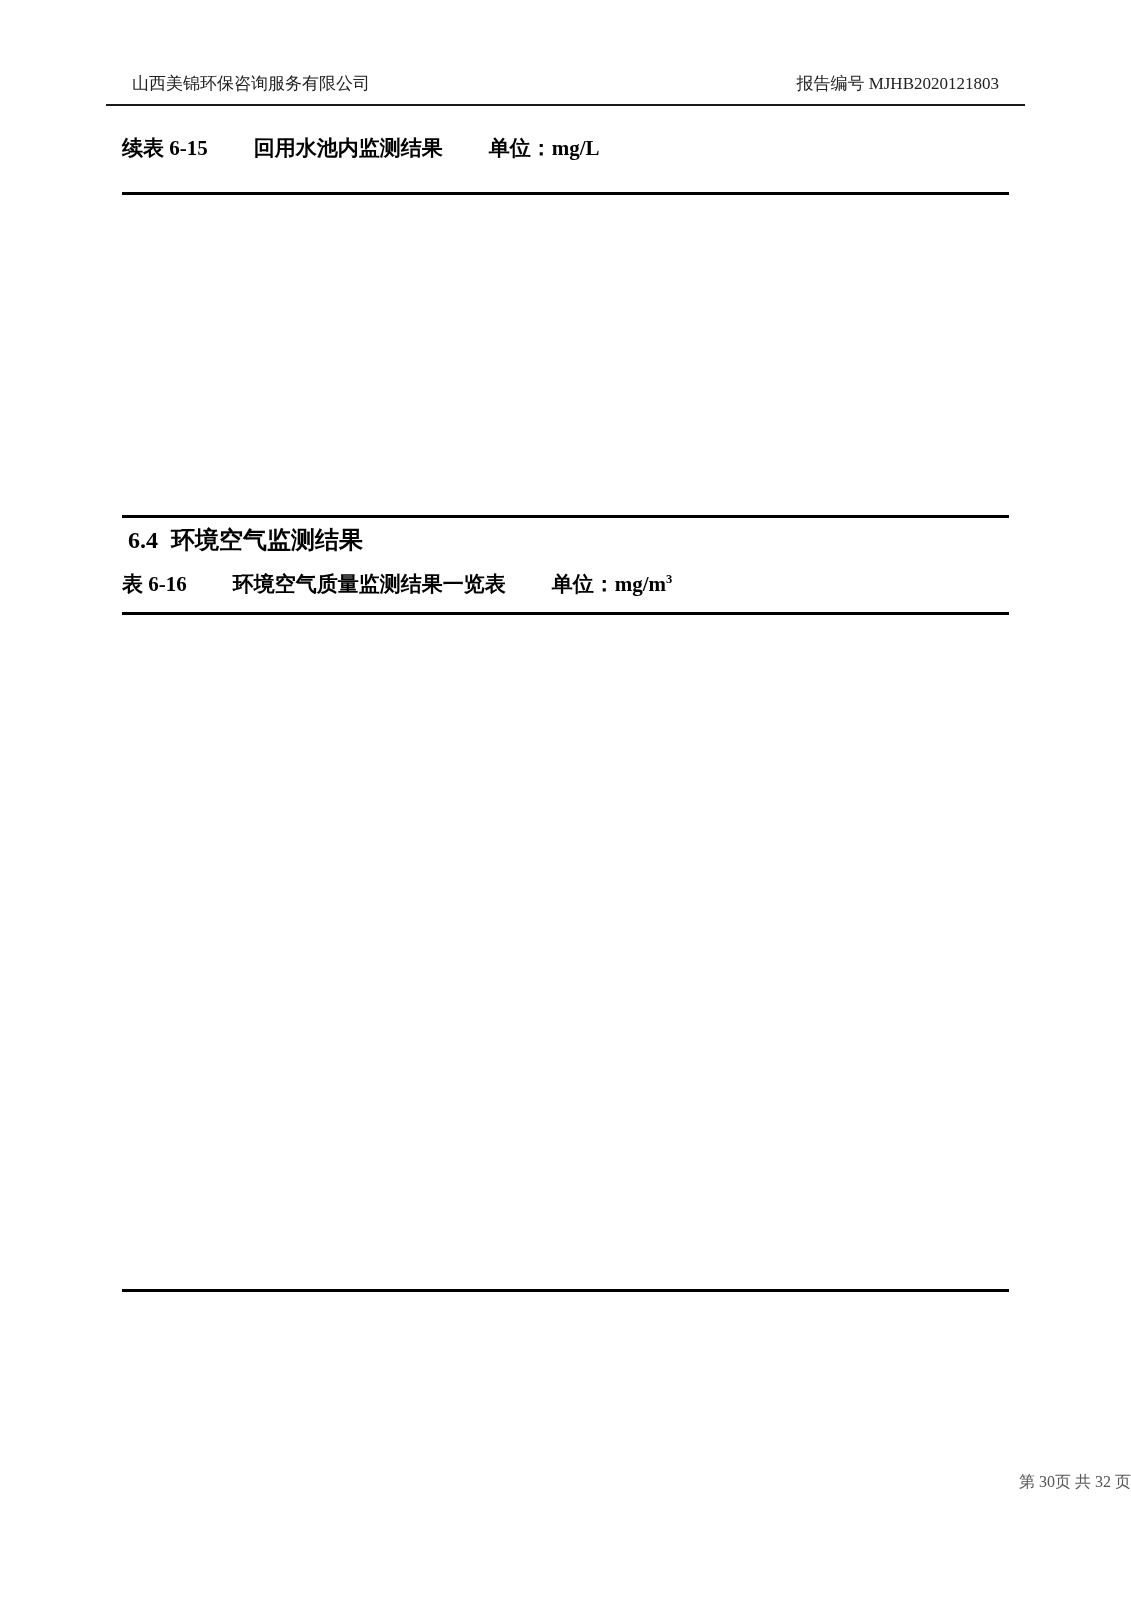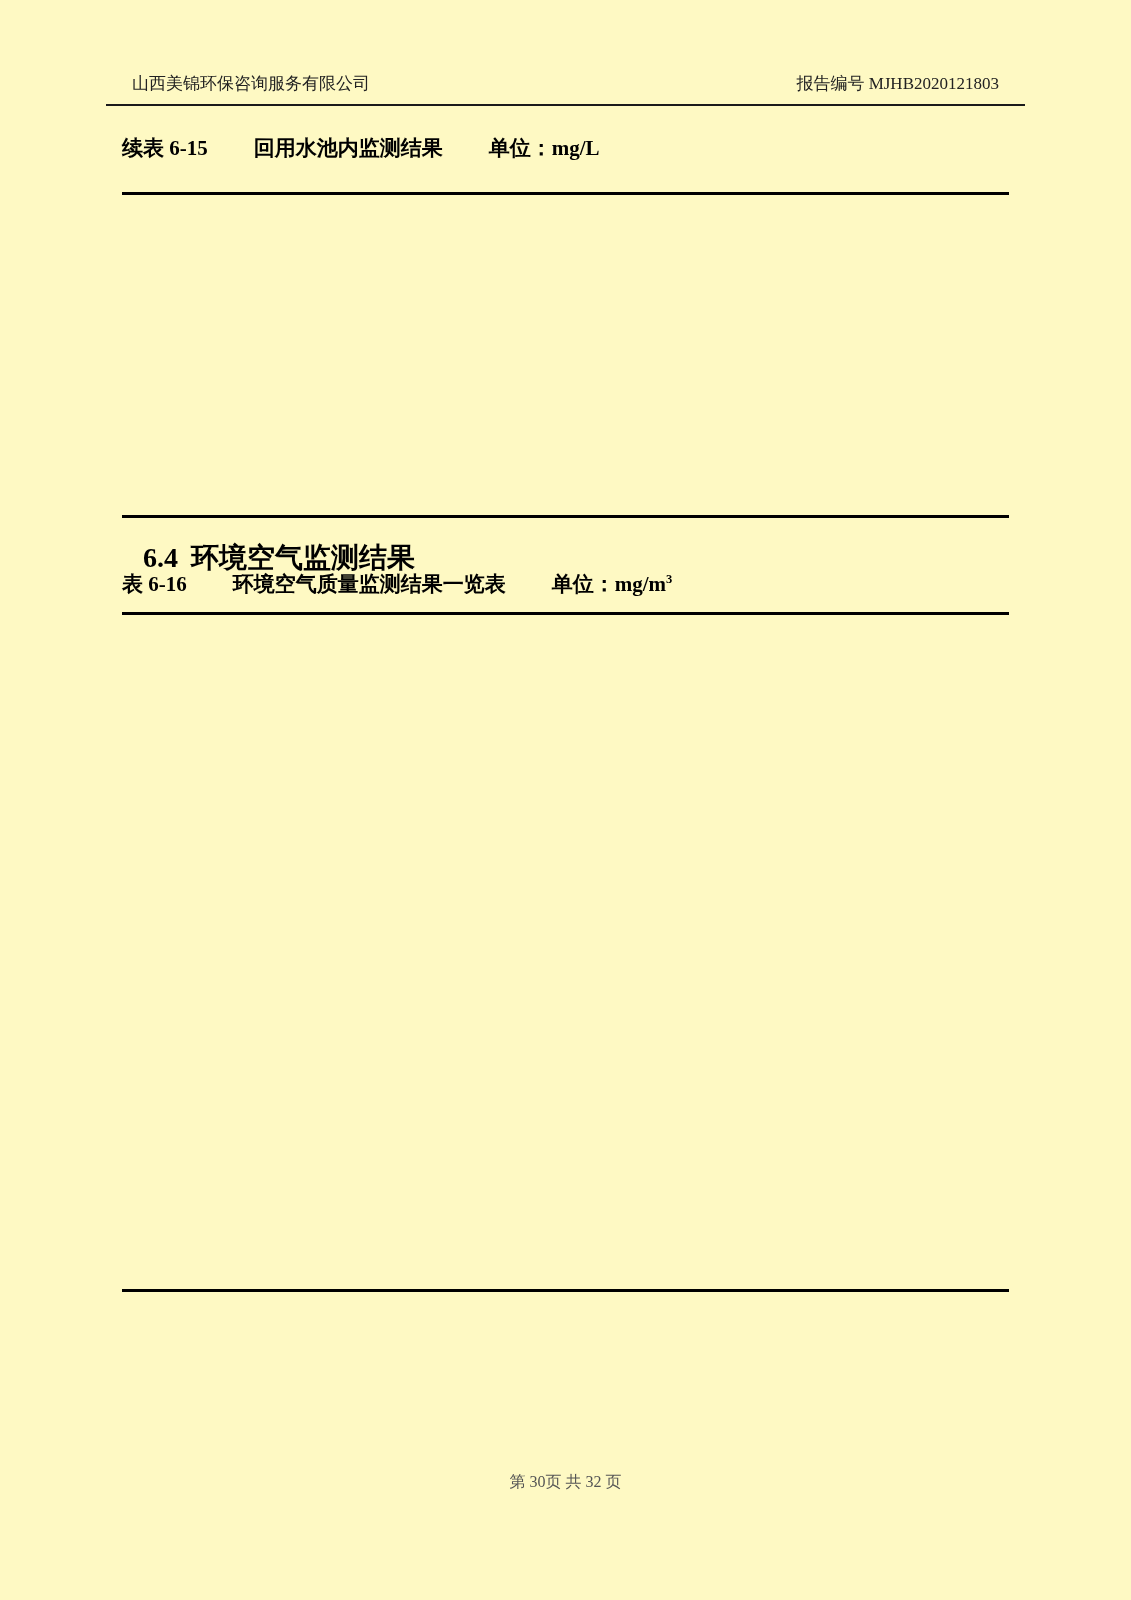--- a/index.html
+++ b/index.html
@@ -1,19 +1,19 @@
 <!DOCTYPE html>
 <html><head>
 <meta charset="utf-8">
 <style>
   * { box-sizing: border-box; }
   html,body { margin:0; padding:0; background:#e8e8e8; }
   body { font-family: "Liberation Serif", "DejaVu Serif", serif; color:#111; }
   .page {
-    position:relative; width:1131px; height:1600px; background:#fef9c3;
+    position:relative; width:1131px; height:1600px; background:#ffffff;
     margin:0 auto; overflow:hidden;
   }
 
   
   .pheader {
     position:absolute; left:106px; top:72px; width:919px;
     display:flex; justify-content:space-between; align-items:flex-end;
     padding:0 26px 9px 26px; border-bottom:2px solid #1a1a1a;
     font-size:17px; color:#222;
   }
@@ -22,22 +22,22 @@
   .tbl-title {
     position:absolute; left:122px; width:887px; text-align:left;
     font-weight:bold; font-size:21px; color:#000; white-space:nowrap;
   }
   .tbl-title span + span { margin-left:46px; }
   #title615 { top:134px; }
   #title616 { top:570px; }
 
   
   .sec {
-    position:absolute; left:128px; top:524px; margin:15px;
-    font-size:28px; font-weight:bold; color:#000;
+    position:absolute; left:128px; top:524px; margin:0;
+    font-size:24px; font-weight:bold; color:#000;
   }
   .sec .sec-t { margin-left:13px; }
 
   
   table {
     border-collapse:collapse; table-layout:fixed; width:887px;
     position:absolute; left:122px;
     border-top:3px solid #000; border-bottom:3px solid #000;
   }
   #t615 { top:192px; }
@@ -48,21 +48,21 @@
   #t615 tr.hdr { height:50px; }
   #t615 tr.h44 { height:44px; }
 
   #t616 tr { height:37px; }
   #t616 tr.hdr { height:48px; }
   #t616 tr.remark-row { height:auto; }
 
   
   .pfooter {
     position:absolute; left:0; top:1472px; width:1131px;
-    text-align:center; font-size:16px; color:#555;
+    text-align:right; font-size:16px; color:#555;
   }
 </style>
 </head>
 <body>
 
 <div class="page">
 
   <header class="pheader">
     <span>山西美锦环保咨询服务有限公司</span>
     <span>报告编号 MJHB2020121803</span>

